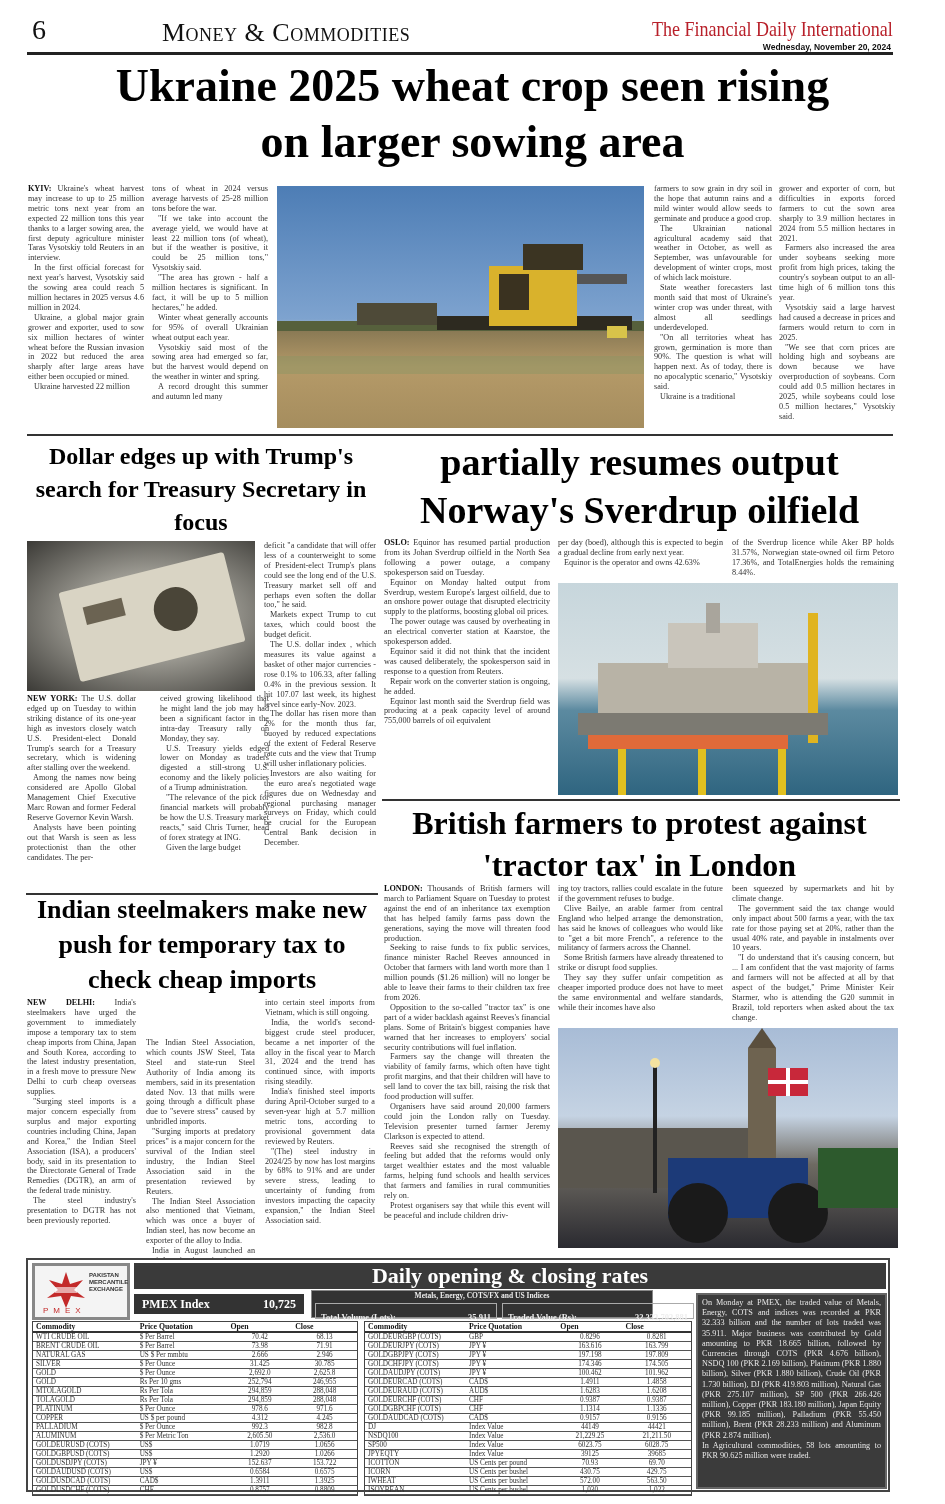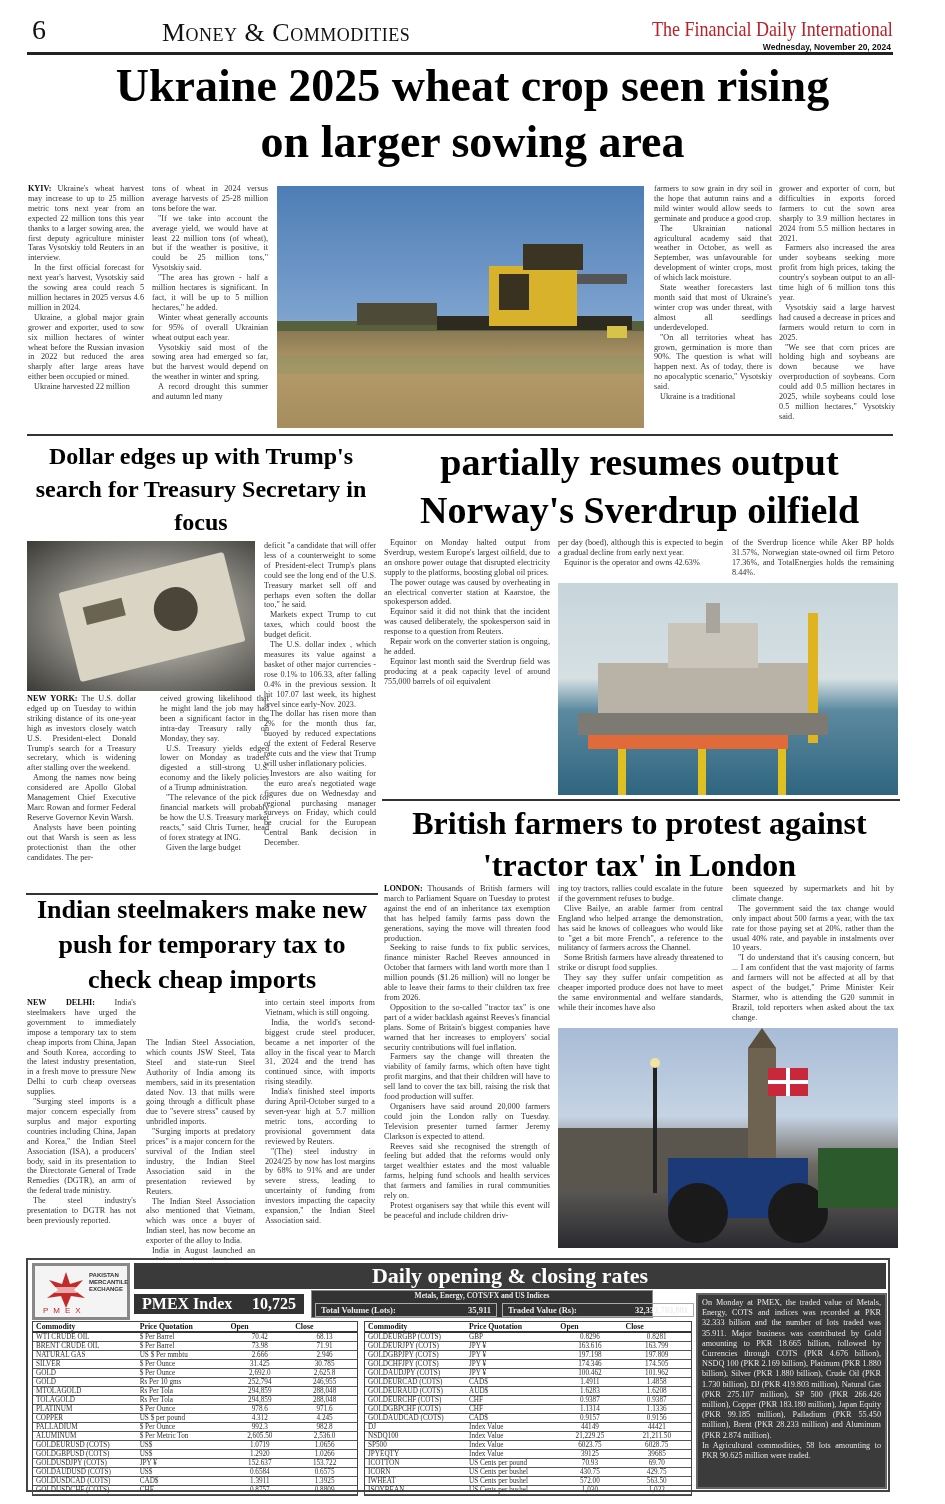--- a/index.html
+++ b/index.html
@@ -14,24 +14,24 @@
 .headline{font-weight:bold;color:#000;text-align:center;line-height:1.15}
 .col{font-size:8.2px;line-height:9.9px;text-align:justify;color:#333}
 .col p{text-indent:6px}
 .col p.first{text-indent:0}
 .col b{color:#111}
 .img{overflow:hidden}
 
 .mkt{left:26px;top:1258px;width:864px;height:234px;border:2px solid #444;background:#fff}
 .logo-box{left:4px;top:3px;width:98px;height:57px;border:3px solid #888;background:#f4f4f4}
 .mkt-title{left:106px;top:3px;width:752px;height:26px;background:#3a3a3a;color:#fff;font-size:22px;font-weight:bold;text-align:center;line-height:26px}
-.pmex-idx{left:106px;top:34px;width:170px;height:20px;background:#333;color:#fff;font-weight:bold;font-size:16px;line-height:20px;padding:0 8px;display:flex;justify-content:space-between}
+.pmex-idx{left:106px;top:34px;width:170px;height:20px;background:#333;color:#fff;font-weight:bold;font-size:12px;line-height:20px;padding:0 8px;display:flex;justify-content:space-between}
 .vol-box{left:283px;top:30px;width:342px;height:28px;background:#333;border:1px solid #888}
 .vol-head{position:absolute;left:0;right:0;top:0;text-align:center;color:#eee;font-size:7.5px;font-weight:bold}
-.vol-cell{position:absolute;top:12px;height:14px;border:1px solid #aaa;color:#eee;font-size:8.5px;font-weight:bold;line-height:12px;padding:0 5px;display:flex;justify-content:space-between}
+.vol-cell{position:absolute;top:12px;height:14px;border:1px solid #aaa;color:#eee;font-size:8.5px;font-weight:bold;line-height:12px;padding:7px 5px;display:flex;justify-content:space-between}
 table.rates{border-collapse:collapse;font-size:7.2px;color:#333;width:100%}
 table.rates th{font-weight:bold;text-align:left;font-size:7.8px;border-bottom:2px solid #333;padding:0 3px;height:10px;color:#111}
 table.rates td{border-bottom:1px solid #555;padding:0 3px;height:8.6px;line-height:8px}
 table.rates td.n{text-align:center}
 .tbl-wrap{border:1.5px solid #444}
 .summary{left:668px;top:33px;width:191px;height:196px;background:#3b3b3b;color:#e8e8e8;font-size:8.2px;line-height:10.2px;text-align:justify;padding:3px 4px;border:2px solid #666}
 .summary p{margin-bottom:0}
 </style>
 </head>
 <body>
@@ -113,20 +113,21 @@
   <p>U.S. Treasury yields edged lower on Monday as traders digested a still-strong U.S. economy and the likely policies of a Trump administration.</p>
   <p>"The relevance of the pick for financial markets will probably be how the U.S. Treasury market reacts," said Chris Turner, head of forex strategy at ING.</p>
   <p>Given the large budget</p>
 </div>
 
 <div class="abs headline" style="left:382px;top:438px;width:515px;font-size:38px;line-height:48px">
   <div>partially resumes output</div>
   <div>Norway's Sverdrup oilfield</div>
 </div>
 <div class="abs col" style="left:384px;top:538px;width:166px">
+  <p class="first"><b>OSLO:</b> <span>Equinor has resumed partial production from its Johan Sverdrup oilfield in the North Sea following a power outage, a company spokesperson said on Tuesday.</span></p>
   <p>Equinor on Monday halted output from Sverdrup, western Europe's largest oilfield, due to an onshore power outage that disrupted electricity supply to the platforms, boosting global oil prices.</p>
   <p>The power outage was caused by overheating in an electrical converter station at Kaarstoe, the spokesperson added.</p>
   <p>Equinor said it did not think that the incident was caused deliberately, the spokesperson said in response to a question from Reuters.</p>
   <p>Repair work on the converter station is ongoing, he added.</p>
   <p>Equinor last month said the Sverdrup field was producing at a peak capacity level of around 755,000 barrels of oil equivalent</p>
 </div>
 <div class="abs col" style="left:558px;top:538px;width:165px">
   <p class="first">per day (boed), although this is expected to begin a gradual decline from early next year.</p>
   <p>Equinor is the operator and owns 42.63%</p>
 </div>

